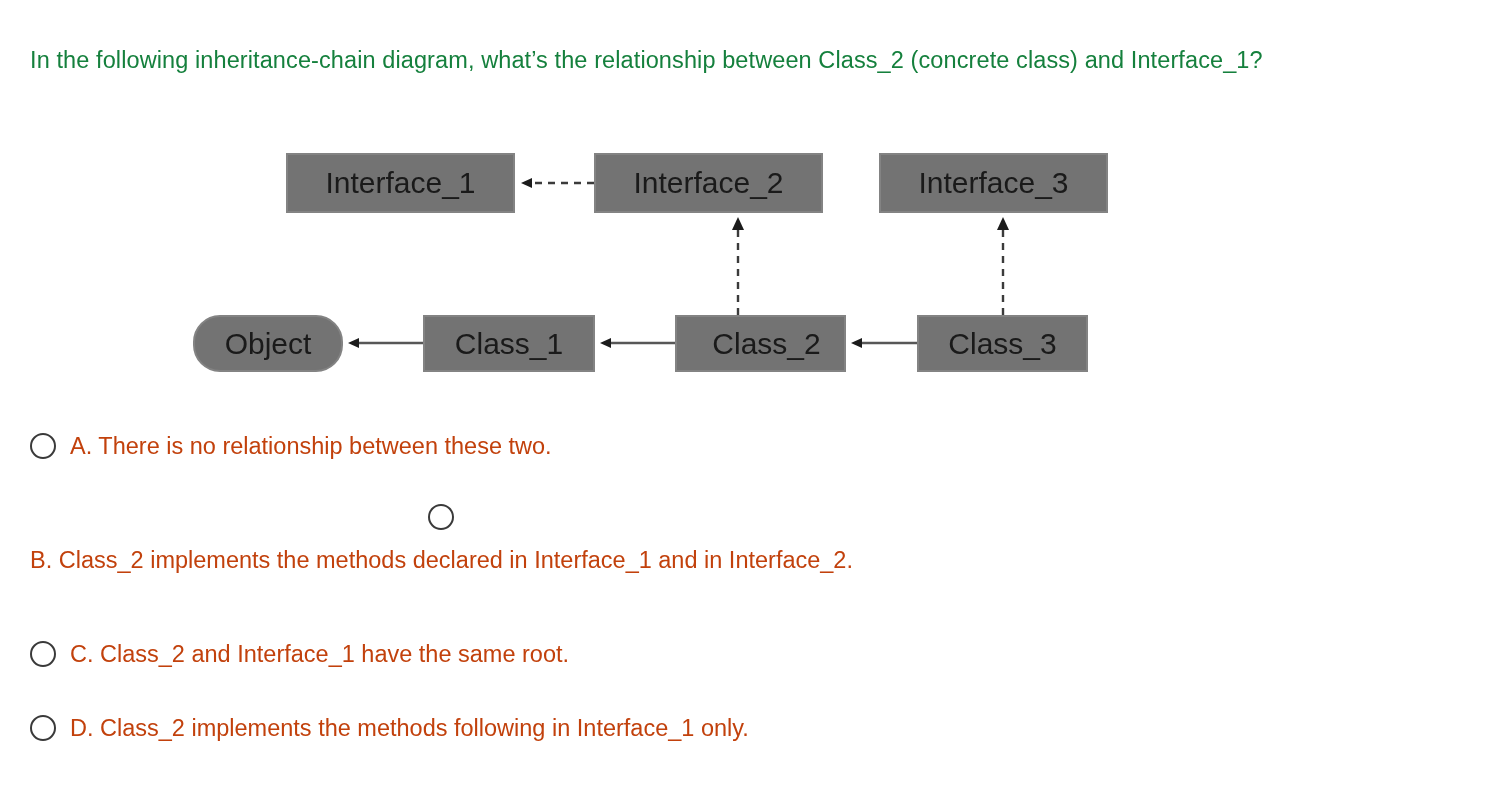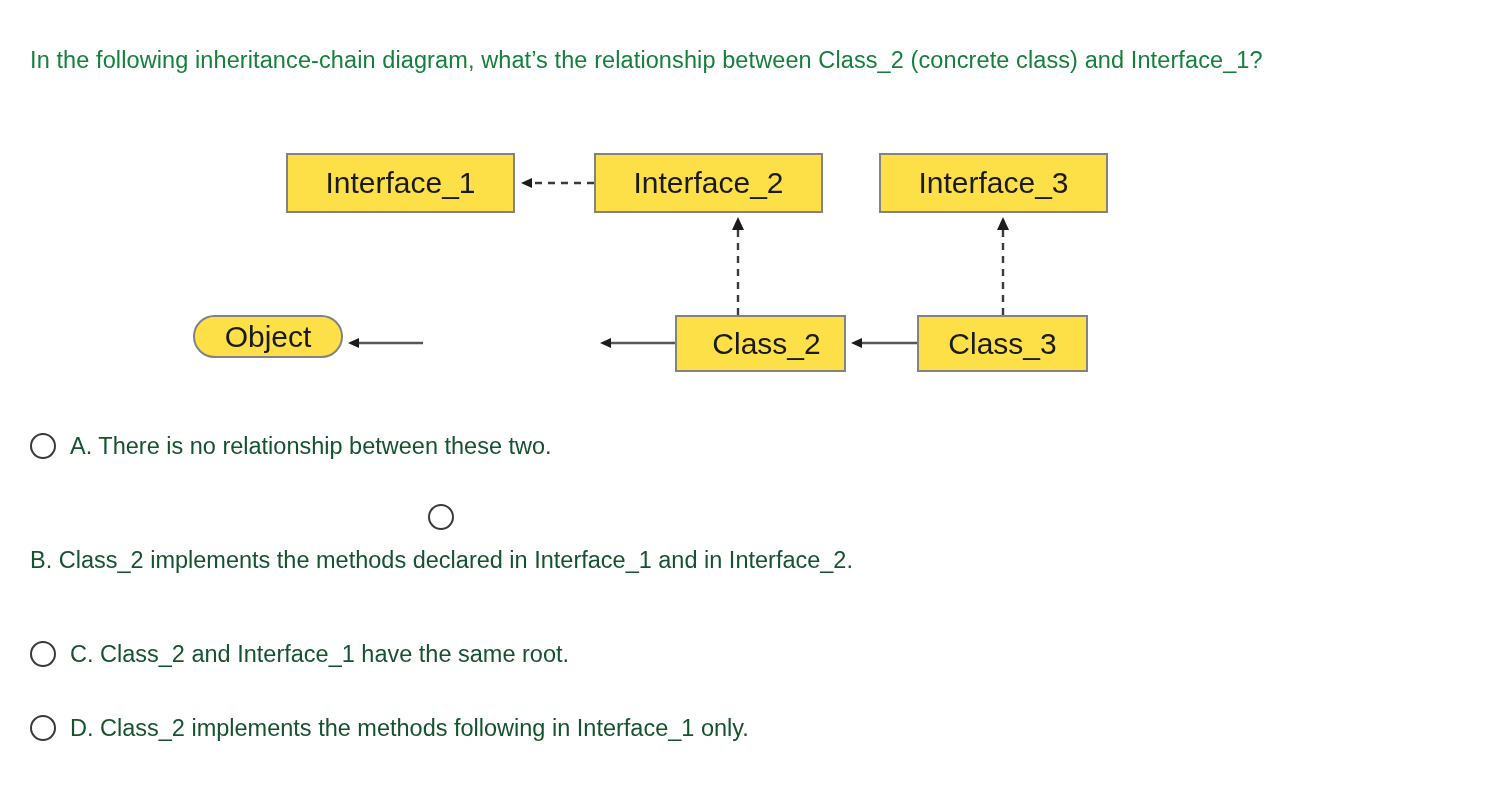--- a/index.html
+++ b/index.html
@@ -34,39 +34,39 @@
     position: absolute;
     left: 0;
     top: 0;
     width: 1494px;
     height: 788px;
     pointer-events: none;
   }
   #diagram .node {
     position: absolute;
     border: 2px solid #838383;
-    background: #fde047;
+    background: #737373;
     display: flex;
     align-items: center;
     justify-content: center;
     font-family: "Liberation Sans", sans-serif;
     font-size: 30px;
     color: #1a1a1a;
     letter-spacing: 0px;
     white-space: nowrap;
     pointer-events: auto;
   }
 
   
   #node-interface-1 { left: 286px; top: 153px; width: 229px; height: 60px; }
   #node-interface-2 { left: 594px; top: 153px; width: 229px; height: 60px; }
   #node-interface-3 { left: 879px; top: 153px; width: 229px; height: 60px; }
 
   
-  #node-object  { left: 193px; top: 315px; width: 150px; height: 43px; border-radius: 27px; }
+  #node-object  { left: 193px; top: 315px; width: 150px; height: 57px; border-radius: 27px; }
   #node-class-1 { left: 423px; top: 315px; width: 172px; height: 57px; }
   #node-class-2 { left: 675px; top: 315px; width: 171px; height: 57px; padding-left: 12px; }
   #node-class-3 { left: 917px; top: 315px; width: 171px; height: 57px; }
 
   #diagram svg {
     position: absolute;
     left: 0;
     top: 0;
     width: 1494px;
     height: 788px;
@@ -75,21 +75,21 @@
 
   
   .option-row {
     position: absolute;
     left: 30px;
     display: flex;
     align-items: center;
     gap: 14px;
     font-size: 23.5px;
     line-height: 32px;
-    color: #14532d;
+    color: #c2410c;
   }
   #option-a { top: 430px; }
   #option-b { top: 504px; flex-direction: column; }
   #option-c { top: 638px; }
   #option-d { top: 712px; }
 
   .radio {
     flex: 0 0 auto;
     width: 26px;
     height: 26px;
@@ -151,20 +151,21 @@
   </svg>
 
   <div class="node" id="node-interface-1">Interface_1</div>
 
   <div class="node" id="node-interface-2">Interface_2</div>
 
   <div class="node" id="node-interface-3">Interface_3</div>
 
   <div class="node" id="node-object">Object</div>
 
+  <div class="node" id="node-class-1">Class_1</div>
 
   <div class="node" id="node-class-2">Class_2</div>
 
   <div class="node" id="node-class-3">Class_3</div>
 </div>
 
 <div class="option-row" id="option-a">
   <span class="radio"></span>
   <span class="option-text">A. There is no relationship between these two.</span>
 </div>

